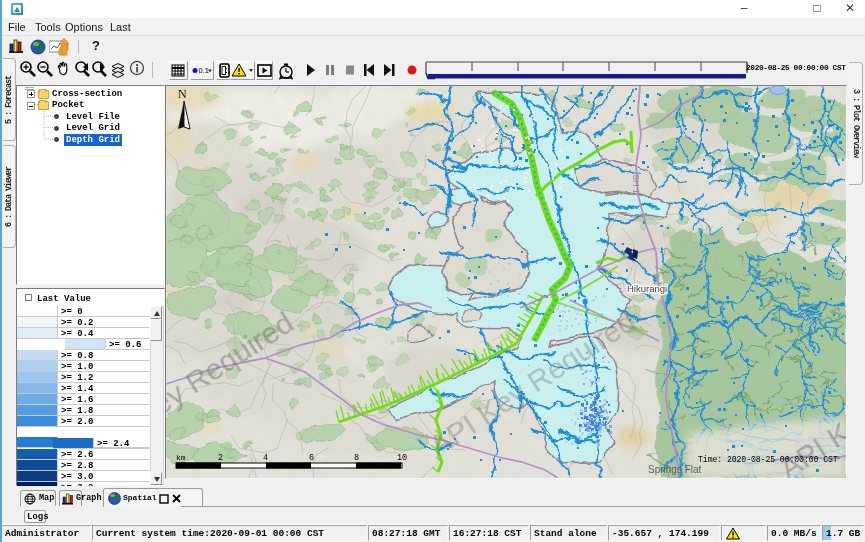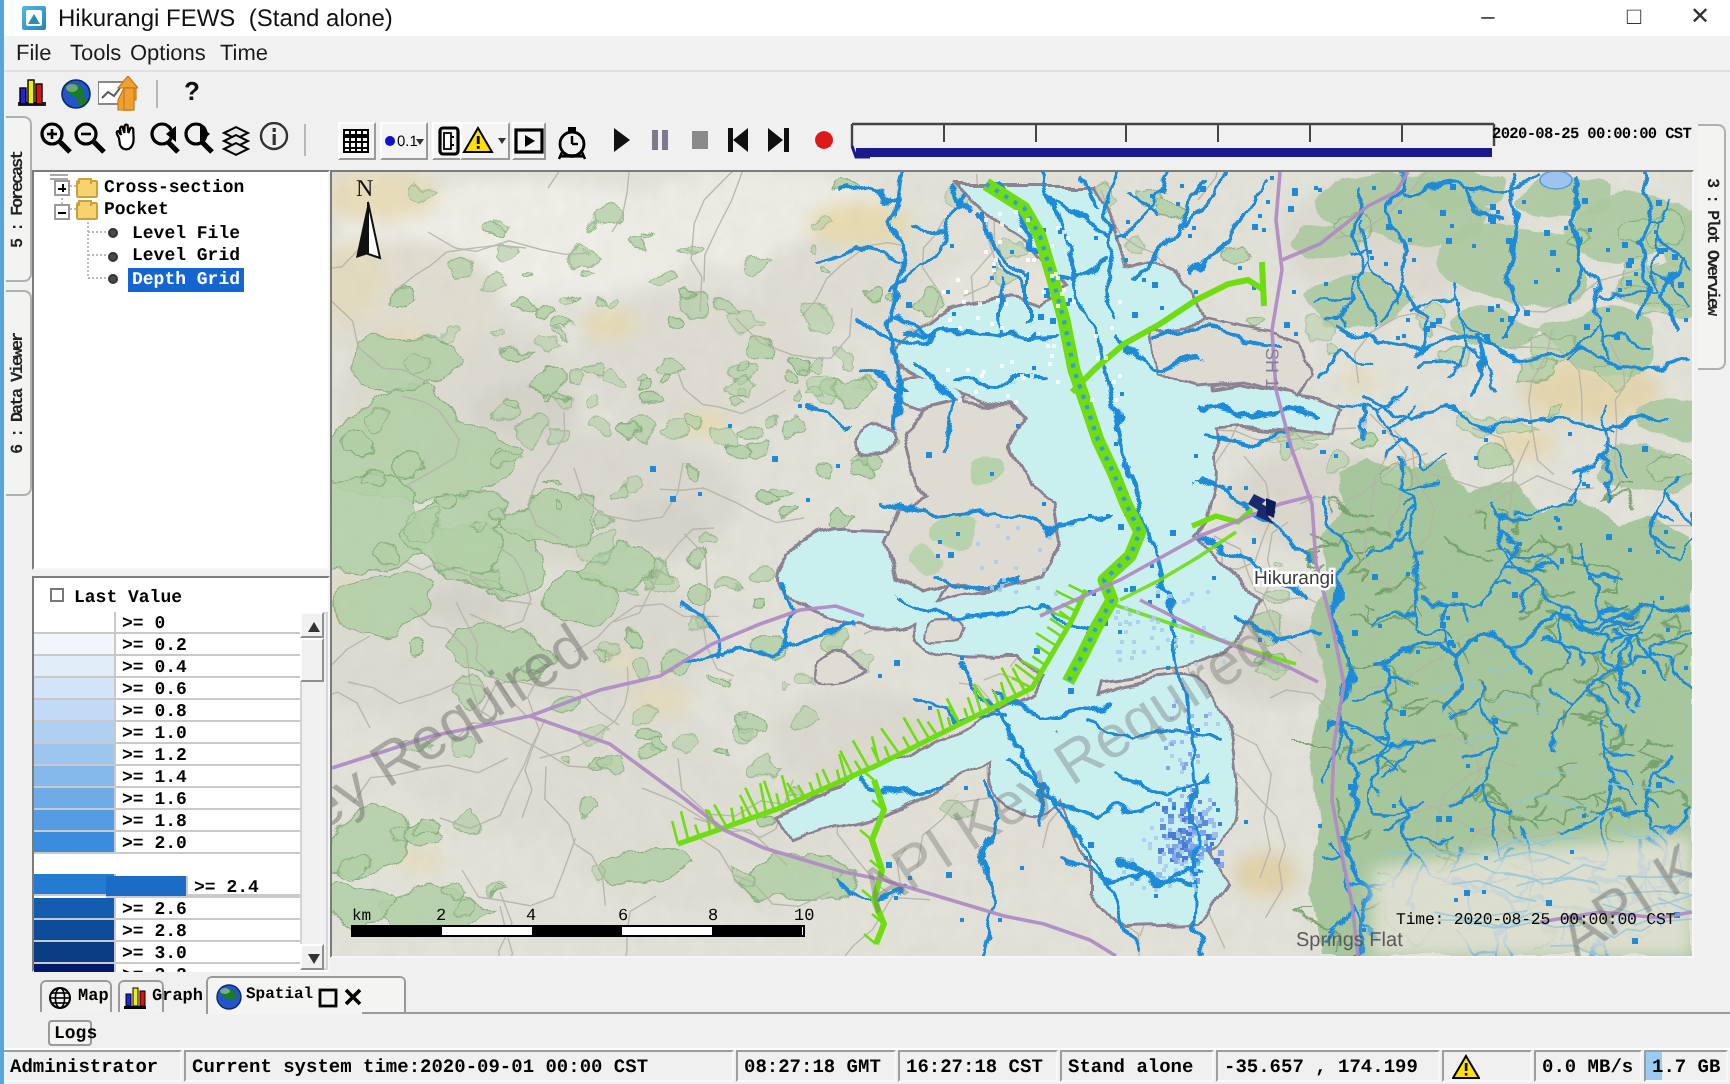--- a/index.html
+++ b/index.html
@@ -49,31 +49,30 @@
 
 #status{left:0;top:524px;width:865px;height:18px;background:#f0f0f0;border-top:1px solid #fff;}
 .scell{position:absolute;top:525px;height:16px;border:1px solid;border-color:#9d9d9d #f8f8f8 #f8f8f8 #9d9d9d;font-family:"Liberation Mono",monospace;font-weight:bold;font-size:9.5px;color:#000;padding:2px 0 0 3px;white-space:pre;}
 svg text{font-weight:normal;}
 </style></head>
 <body>
 <div class="abs" style="left:0;top:0;width:2px;height:542px;background:#58a6d8;z-index:50;"></div>
 
 <div class="abs" id="title">
   <div id="appico"></div>
-  <div class="txt">Hikurangi FEWS&nbsp;&nbsp;(Stand alone)</div>
 </div>
 <div class="winbtn" style="left:729px;">–</div>
 <div class="winbtn" style="left:802px;font-size:12px;">□</div>
 <div class="winbtn" style="left:835px;">✕</div>
 
 <div class="abs" id="menu">
   <span style="left:6px;">File</span>
   <span style="left:33px;">Tools</span>
   <span style="left:63px;">Options</span>
-  <span style="left:108px;">Time</span>
+  <span style="left:108px;">Last</span>
 </div>
 
 <div class="abs" id="tb1">
   <svg class="abs" style="left:5px;top:3px;" width="100" height="16">
 
     <g transform="translate(2,0)">
       <rect x="0" y="12" width="14" height="2" fill="#222"></rect>
       <rect x="1" y="5" width="3" height="8" fill="#2222dd" stroke="#000" stroke-width="0.7"></rect>
       <rect x="5" y="1" width="3" height="12" fill="#eeee00" stroke="#000" stroke-width="0.7"></rect>
       <rect x="9" y="3" width="3" height="10" fill="#dd1111" stroke="#000" stroke-width="0.7"></rect>
@@ -273,21 +272,21 @@
       <span class="lb">&gt;= 0</span>
     </div>
 <div class="lrow" style="top:11.0px;">
       <span class="sw" style="background:#f0f6fc;"></span>
       <span class="lb">&gt;= 0.2</span>
     </div>
 <div class="lrow" style="top:22.0px;padding-left:36px;">
       <span class="sw" style="background:#e2edfa;"></span>
       <span class="lb">&gt;= 0.4</span>
     </div>
-<div class="lrow" style="top:33.0px;">
+<div class="lrow" style="top:33.0px;margin-left:48px;">
       <span class="sw" style="background:#d3e4f8;"></span>
       <span class="lb">&gt;= 0.6</span>
     </div>
 <div class="lrow" style="top:44.0px;">
       <span class="sw" style="background:#c2daf5;"></span>
       <span class="lb">&gt;= 0.8</span>
     </div>
 <div class="lrow" style="top:55.0px;padding-left:45px;">
       <span class="sw" style="background:#b0d0f2;"></span>
       <span class="lb">&gt;= 1.0</span>

